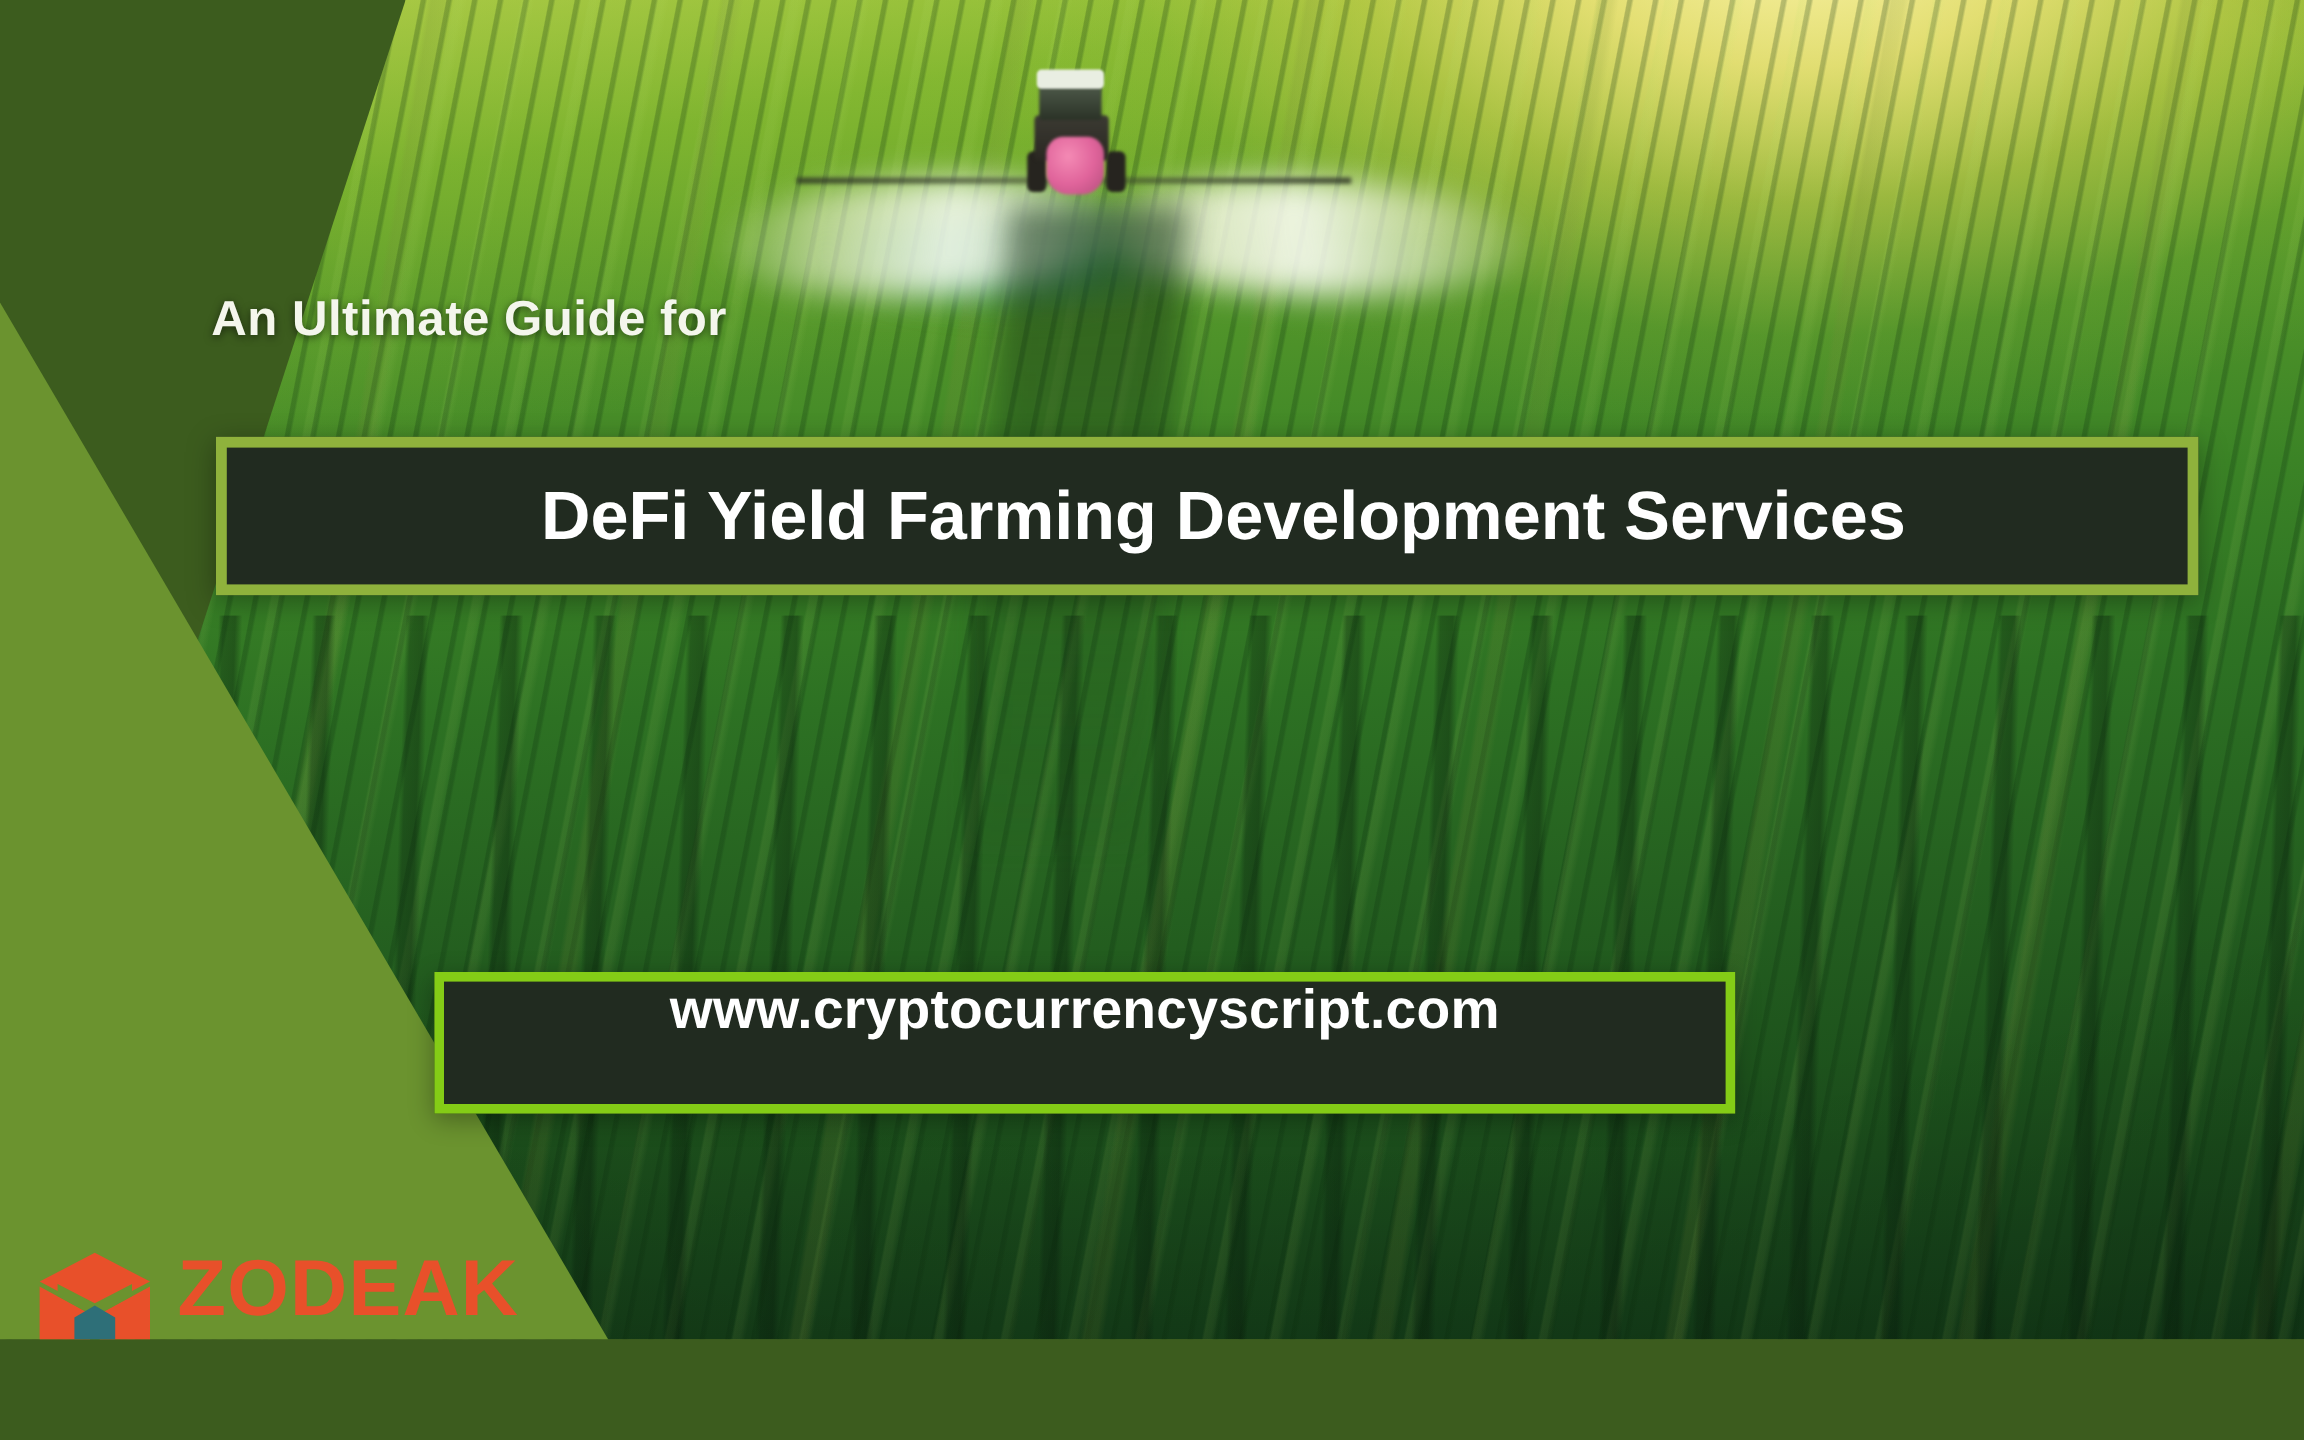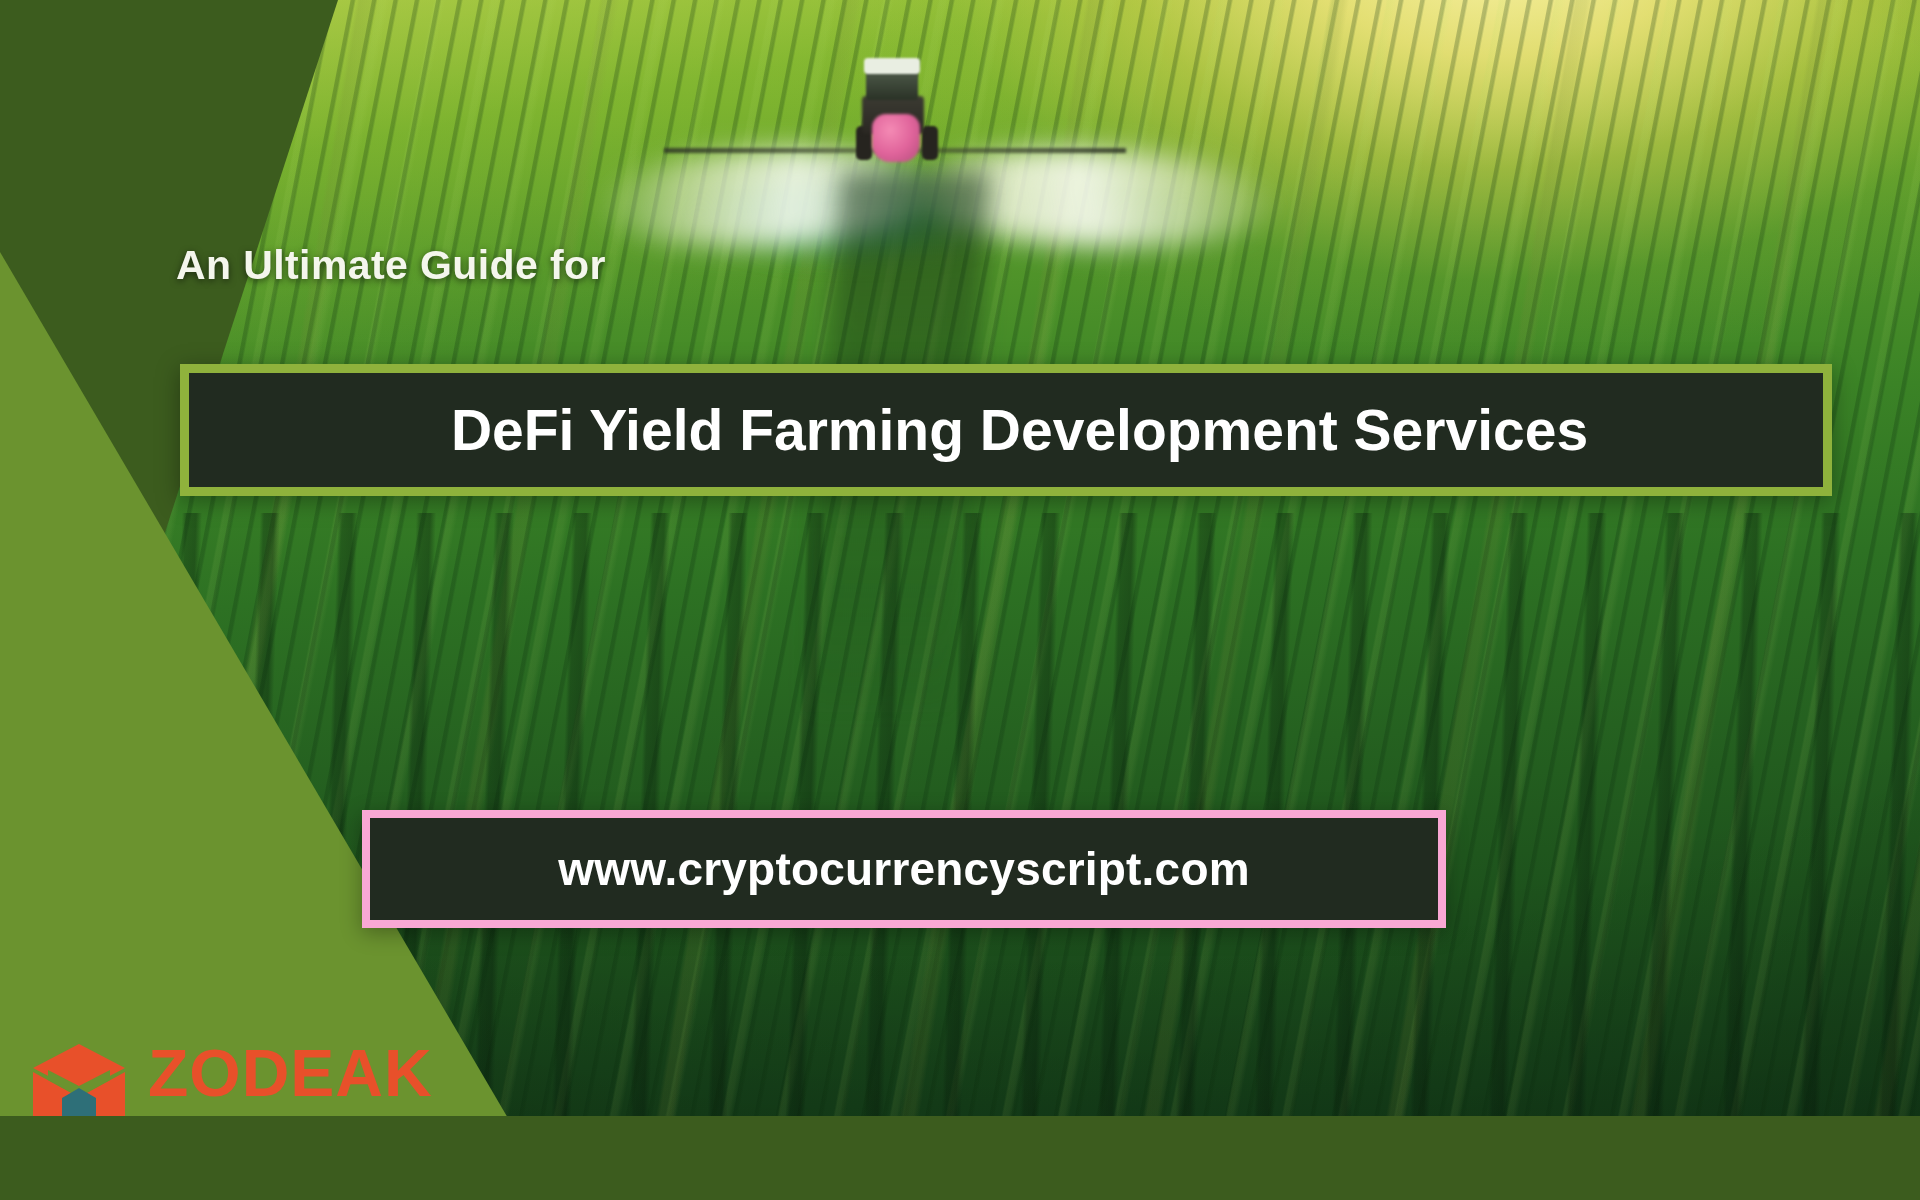--- a/index.html
+++ b/index.html
@@ -214,22 +214,22 @@
   .title-text {
     font-size:57px; font-weight:bold; color:#ffffff;
     letter-spacing:0px; white-space:nowrap; line-height:1;
   }
 
   
   .url-banner {
     position:absolute; left:362px; top:810px;
     width:1084px; height:118px;
     background:#212b20;
-    border:8px solid #f9a8d4;
-    display:flex; align-items:center; justify-content:center;
+    border:8px solid #84cc16;
+    display:flex; justify-content:center;
     box-shadow:0 5px 20px rgba(0,0,0,.32);
   }
   .url-text {
     font-size:46px; font-weight:bold; color:#ffffff;
     letter-spacing:.2px; white-space:nowrap; line-height:1;
   }
 
   
   .logo { position:absolute; left:24px; top:1040px; display:flex; gap:14px; }
   .logo-mark { position:relative; width:110px; height:112px; }

